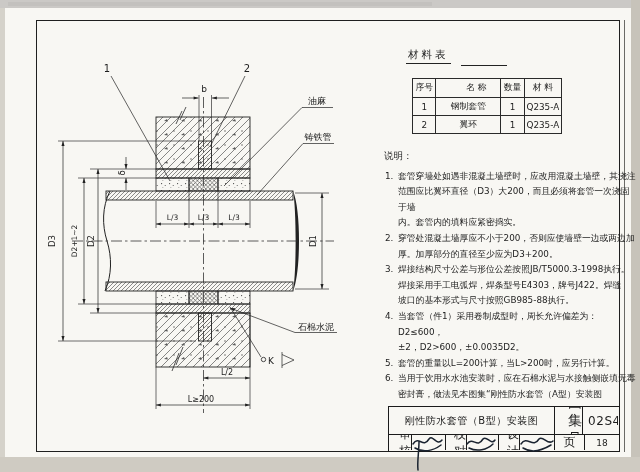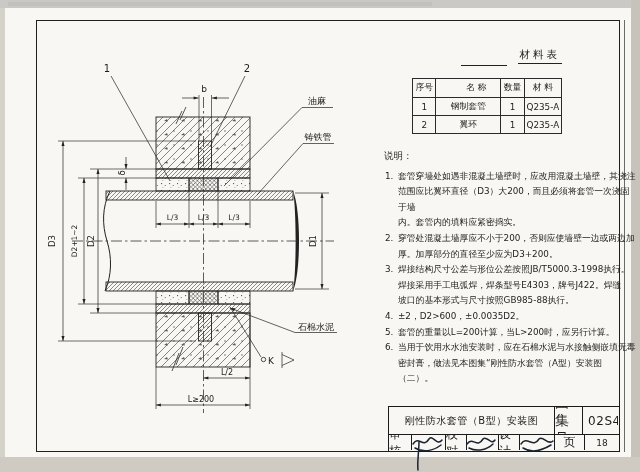--- a/index.html
+++ b/index.html
@@ -11,21 +11,21 @@
   .edge-bottom{position:absolute;left:0;top:457px;width:640px;height:15px;background:#cfcbc2;}
   .scan-strip{position:absolute;left:8px;top:2px;width:424px;height:4px;background:#bfbdba;opacity:.7;}
   .frame{position:absolute;left:36px;top:20px;width:584px;height:432px;
          border:1.4px solid #1f1f1f;box-sizing:border-box;}
   .frame-double{position:absolute;left:624px;top:20px;width:1px;height:432px;background:#6a6a66;}
   svg.draw{position:absolute;left:0;top:0;}
   svg text{fill:#1d1d1d;font-family:"DejaVu Sans","Liberation Sans",sans-serif;}
 
   
   .mt{position:absolute;left:406px;top:48px;width:156px;}
-  .mt-title{text-align:right;font-size:10.5px;letter-spacing:3px;}
+  .mt-title{text-align:left;font-size:10.5px;letter-spacing:3px;}
   .mt-title span{display:inline-block;border-bottom:1px solid #222;padding:0 2px 1px 2px;}
   .mt-underline2{width:46px;height:0;border-top:1px solid #222;margin:1px auto 0 auto;}
   table.mat{border-collapse:collapse;margin:12px 0 0 6px;}
   table.mat td{border:1px solid #2a2a2a;font-size:8.8px;text-align:center;padding:0;height:17px;}
   table.mat tr.hd td{height:18px;}
   td.c-no{width:25px;}td.c-name{width:55px;text-align:left;padding-left:5px;}
   td.c-qty{width:25px;}td.c-mat{width:38px;}
 
   
   .notes{position:absolute;left:384px;top:148px;width:252px;font-size:8.8px;line-height:15.6px;}
@@ -34,21 +34,21 @@
   .note-num{width:13px;flex:none;text-align:left;padding-left:1px;}
   .note-lines{flex:1;}
 
   
   .tb{position:absolute;left:388px;top:406px;width:232px;height:46px;
       border:1.3px solid #1b1b1b;box-sizing:border-box;background:#f8f7f3;}
   .tb-row{display:flex;box-sizing:border-box;}
   .tb-row1{height:27px;}
   .tb-row2{height:16.4px;border-top:1px solid #1b1b1b;}
   .tb-cell{box-sizing:border-box;border-left:1px solid #1b1b1b;display:flex;
-           align-items:center;justify-content:center;overflow:hidden;}
+           align-items:center;justify-content:center;overflow:hidden;text-align:right;}
   .tb-cell:first-child{border-left:none;}
   .tb-title{width:165px;font-size:10px;letter-spacing:.5px;}
   .tb-atlas-label{width:28px;font-size:14px;}
   .tb-atlas-no{width:36px;font-size:12px;letter-spacing:.5px;padding-left:24px;}
   .tb-lab{font-size:12px;}
   .tb-sig{background:transparent;}
   .sig-svg{position:absolute;left:388px;top:432px;width:233px;height:40px;overflow:visible;pointer-events:none;}
 </style>
 </head>
 <body>
@@ -239,20 +239,21 @@
       <div class="note-num">3.</div>
       <div class="note-lines">
         <div>焊接结构尺寸公差与形位公差按照JB/T5000.3-1998执行。</div>
         <div>焊接采用手工电弧焊，焊条型号E4303，牌号J422。焊缝</div>
         <div>坡口的基本形式与尺寸按照GB985-88执行。</div>
       </div>
     </div>
     <div class="note-item">
       <div class="note-num">4.</div>
       <div class="note-lines">
+        <div>当套管（件1）采用卷制成型时，周长允许偏差为：D2≤600，</div>
         <div>±2，D2&gt;600，±0.0035D2。</div>
       </div>
     </div>
     <div class="note-item">
       <div class="note-num">5.</div>
       <div class="note-lines">
         <div>套管的重量以L=200计算，当L&gt;200时，应另行计算。</div>
       </div>
     </div>
     <div class="note-item">

